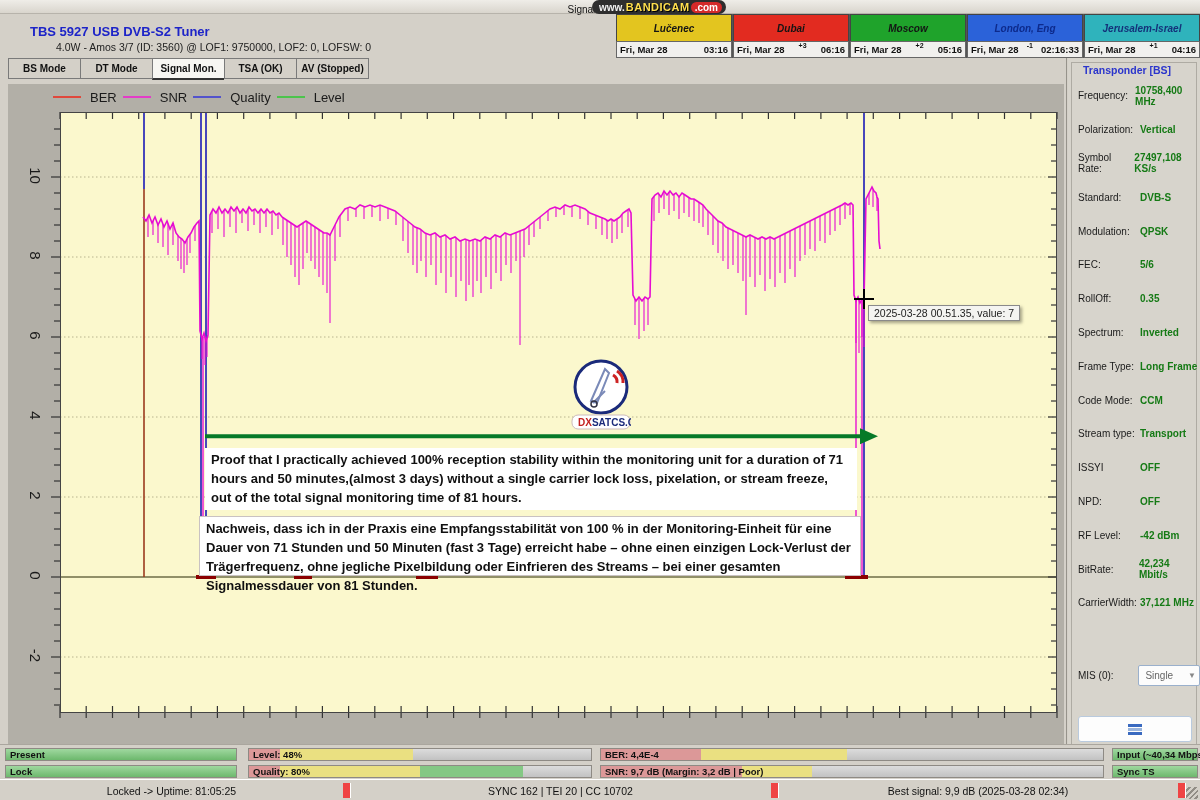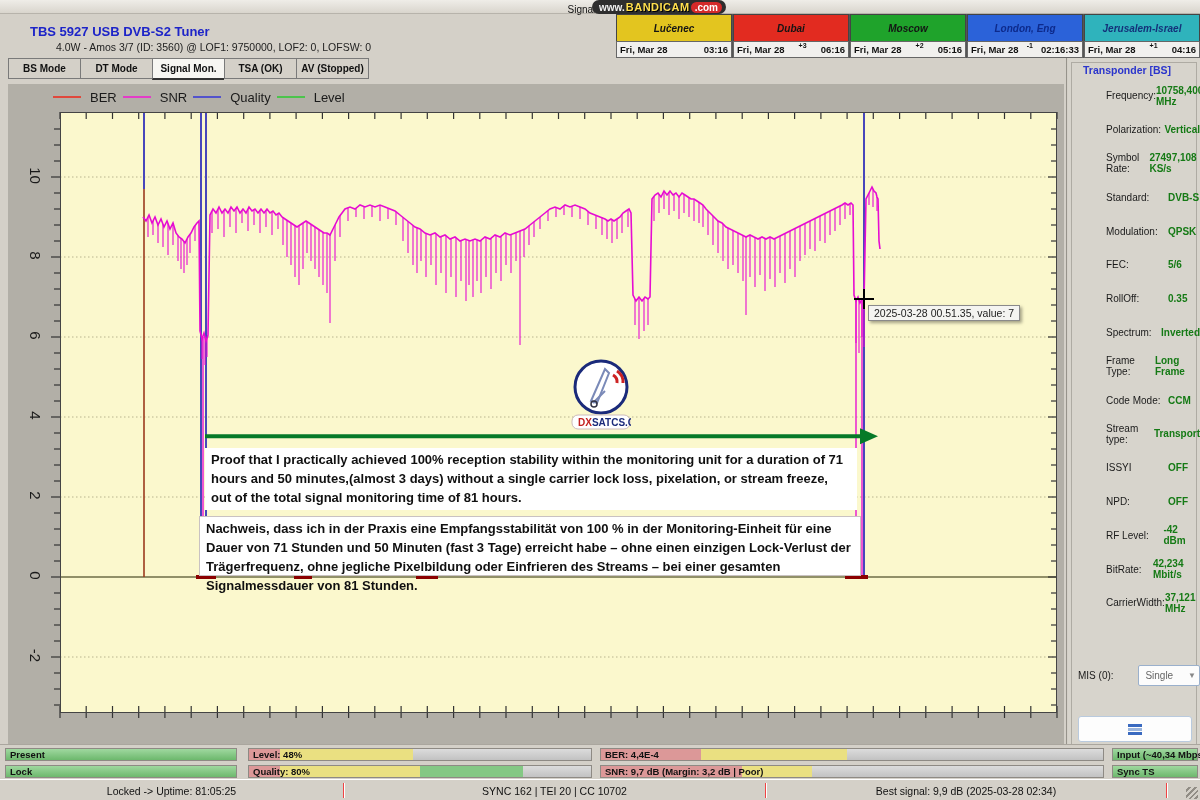--- a/index.html
+++ b/index.html
@@ -53,21 +53,21 @@
   #crosshair:before{left:9px;top:0;width:2px;height:20px;}
   #crosshair:after{left:0;top:9px;width:20px;height:2px;}
   #logo{position:absolute;left:563px;top:273px;z-index:5;}
   
   #vdivider{left:1066px;top:52px;width:1px;height:692px;background:#96938b;}
   #panel{left:1068px;top:55px;width:132px;height:689px;background:#d7d4cc;}
   #panel-box{position:absolute;left:3px;top:7px;right:3px;height:700px;border:1px solid #aeaba3;}
   #panel-title{position:absolute;left:8px;top:1px;background:#d7d4cc;padding:0 3px;
      font-size:10.5px;font-weight:bold;color:#2b35cc;}
   #tprows{position:absolute;left:0;top:24px;width:132px;}
-  .tprow{height:33.8px;display:flex;align-items:center;padding-left:28px;}
+  .tprow{height:33.8px;display:flex;align-items:center;}
   .tprow .tl{width:62px;padding-left:10px;font-size:10px;color:#1a1a1a;}
   .tprow .tv{font-size:10px;font-weight:bold;color:#157a15;}
   #misrow{position:absolute;left:0;top:610px;width:132px;display:flex;align-items:center;}
   #misrow .tl{width:62px;padding-left:10px;font-size:10px;color:#1a1a1a;}
   #mis-select{width:52px;height:19px;background:#fcfcfc;border:1px solid #9ab0cc;border-radius:2px;
      display:flex;align-items:center;justify-content:space-between;padding:0 3px 0 6px;font-size:10px;color:#666;cursor:pointer;}
   #mis-select .chev{font-size:8px;color:#888;}
   #panel-btn{position:absolute;left:10px;top:661px;width:112px;height:24px;background:#fdfdfd;
      border:1px solid #b9cade;border-radius:3px;display:flex;align-items:center;justify-content:center;cursor:pointer;}
   
@@ -78,21 +78,21 @@
   .bar .blab{position:absolute;left:4px;top:0;font-size:9.5px;font-weight:bold;color:#111;line-height:12px;white-space:nowrap;z-index:3;}
   .bar .bseg{position:absolute;top:0;bottom:0;z-index:1;}
   .bar.solid{background:linear-gradient(#9fd89f,#6db86d);}
   .c1{width:232px;margin-left:5px;}
   .c2{width:344px;margin-left:11px;}
   .c3{width:504px;margin-left:8px;}
   .c4{width:86px;margin-left:8px;}
   
   #statusbar{left:0;top:779px;width:1200px;height:21px;background:#d4d0c8;border-top:1px solid #fff;
      display:flex;align-items:center;font-size:10.5px;color:#111;}
-  .scell{height:15px;display:flex;align-items:center;justify-content:center;border-right:1px solid #ef4444;
+  .scell{height:15px;display:flex;align-items:center;justify-content:center;border-right:7px solid #ef4444;
      box-shadow:1px 0 0 #fff;}
   #sc1{width:343px;} #sc2{width:421px;} #sc3{width:400px;}
   #grip{position:absolute;right:2px;bottom:2px;width:12px;height:12px;
      background:repeating-linear-gradient(135deg,#d4d0c8 0 2px,#918d85 2px 4px);}
   #cursor-ico{left:1183px;top:36px;font-size:10px;color:#55524b;transform:rotate(15deg);}
 </style>
 </head>
 <body>
 
 <div id="titlebar" class="abs">

